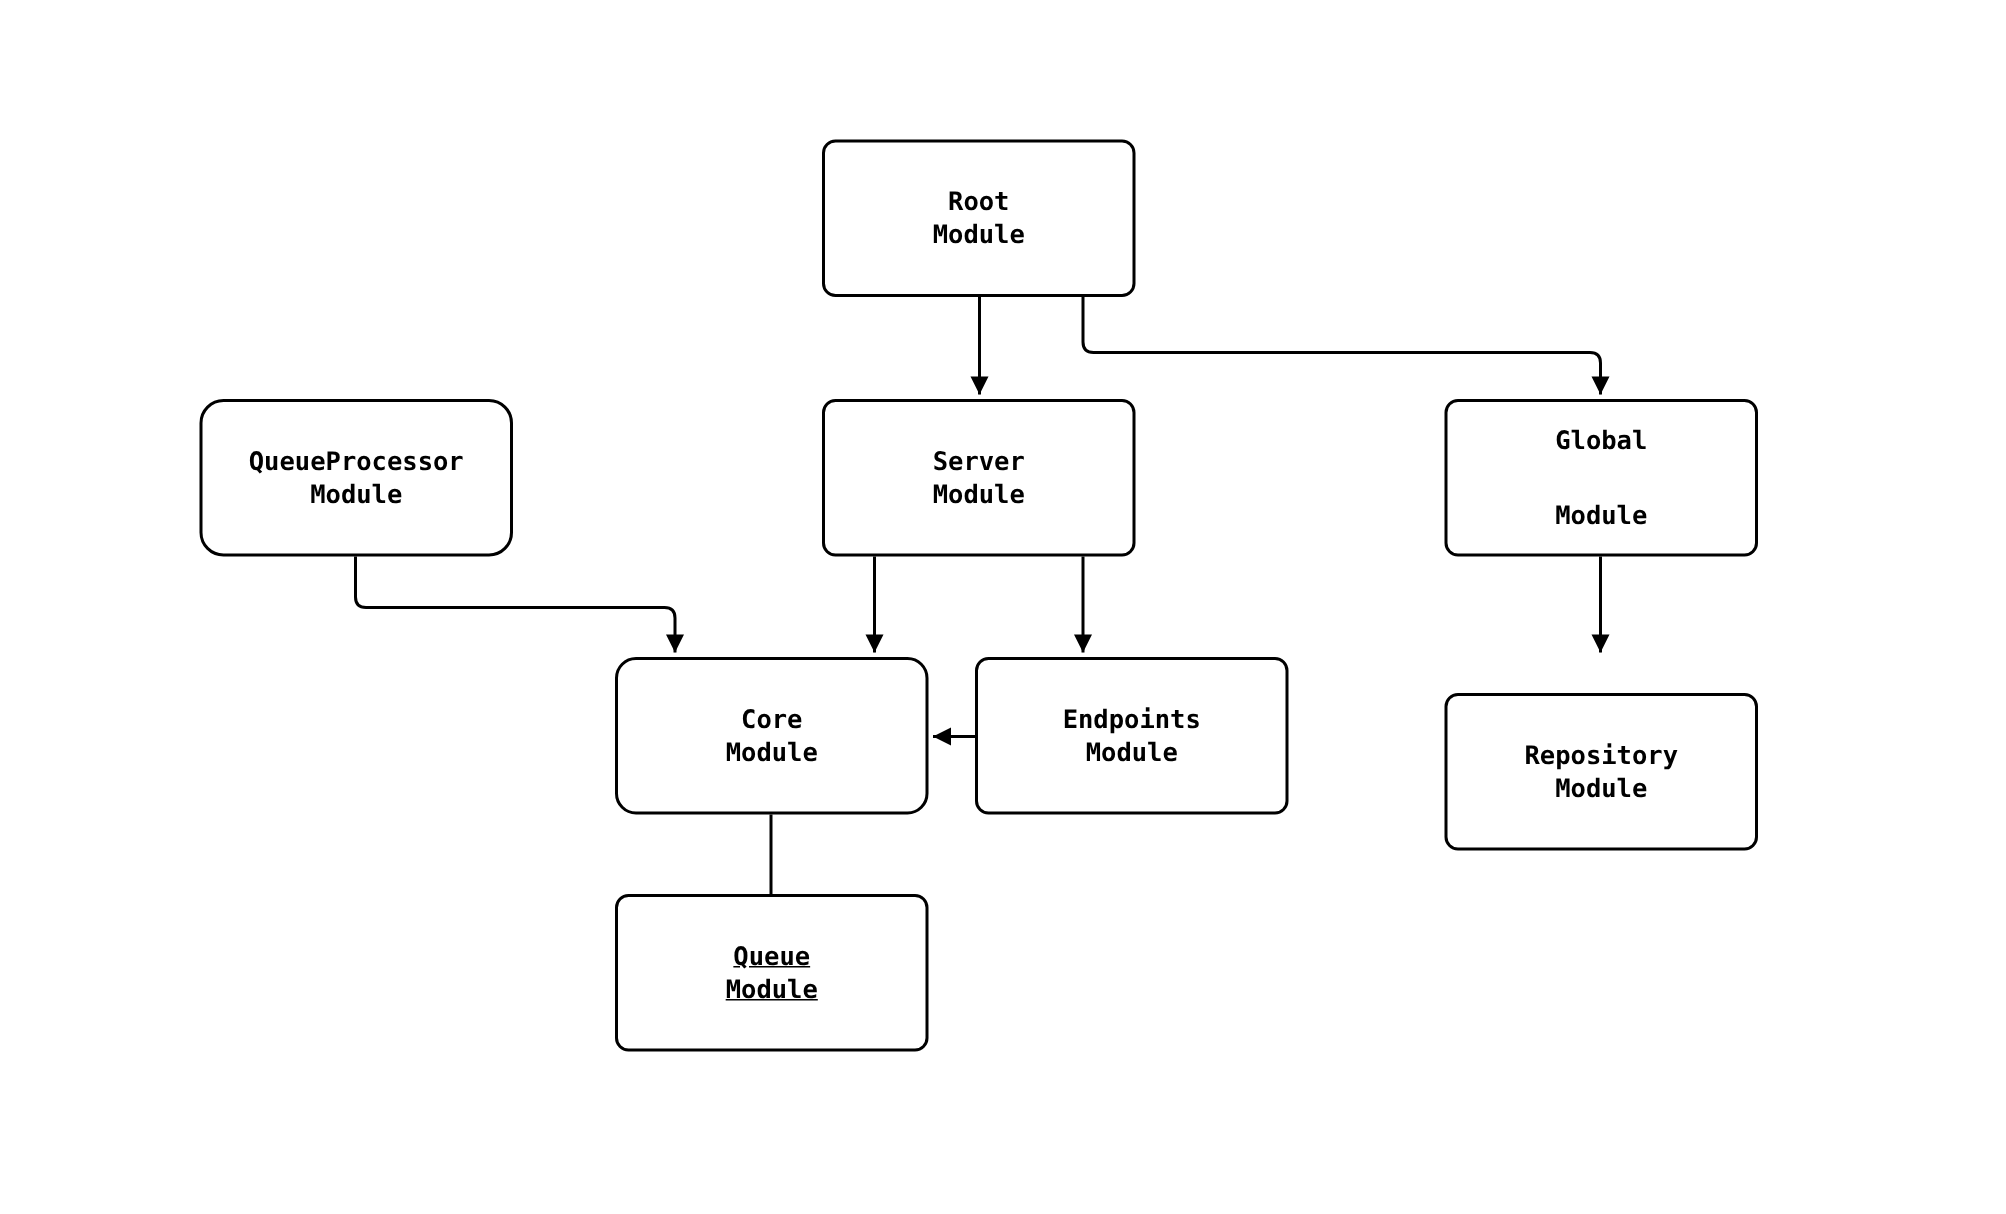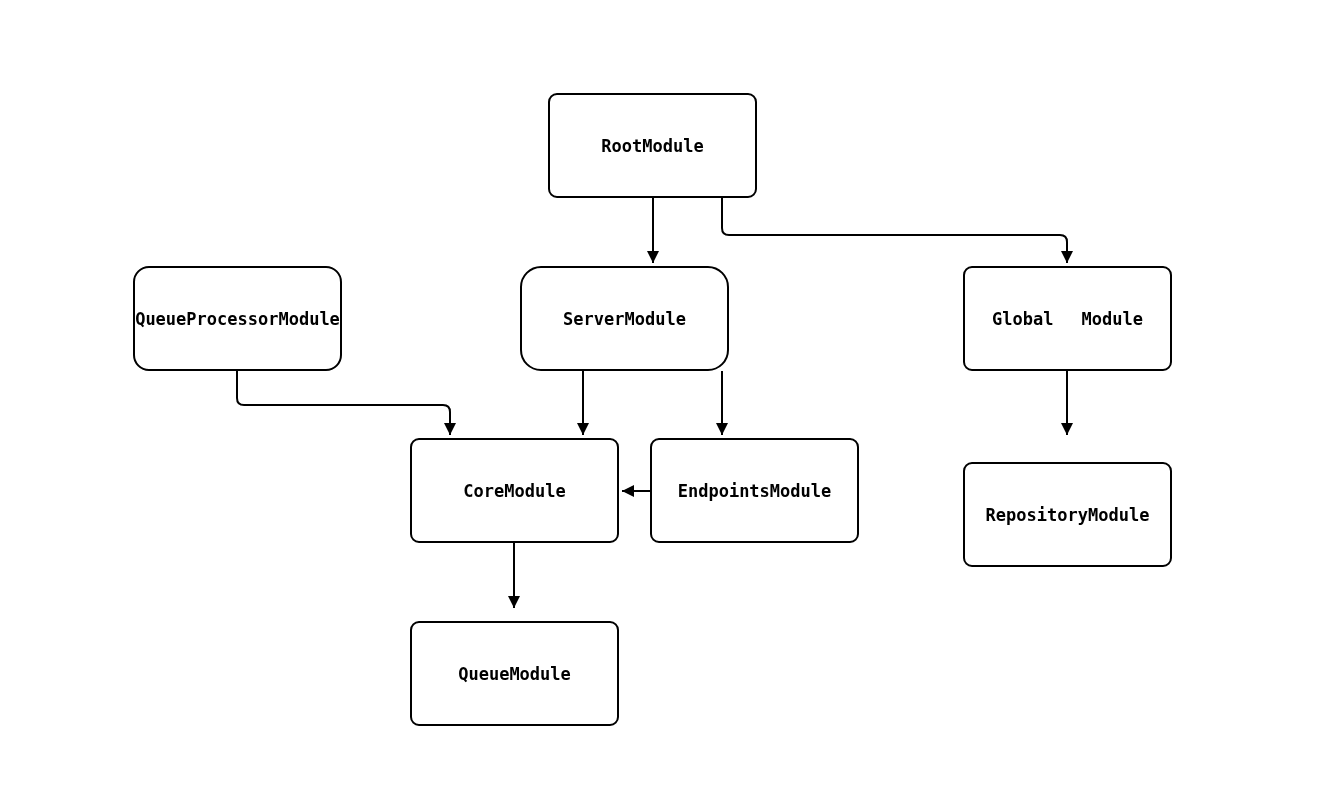--- a/index.html
+++ b/index.html
@@ -31,41 +31,41 @@
   }
   .node {
     position: absolute;
     width: 209px;
     height: 105px;
     box-sizing: border-box;
     border: 2px solid #000000;
     border-radius: 9px;
     background: #ffffff;
     display: flex;
-    flex-direction: row;
+    flex-direction: column;
     align-items: center;
     justify-content: center;
     text-align: center;
     font-weight: bold;
     font-size: 17px;
     line-height: 22px;
     color: #000000;
   }
   .node span {
     display: block;
     white-space: nowrap;
   }
   #node-root          { left: 548px; top:  93px; }
   #node-queueproc     { left: 133px; top: 266px; border-radius: 16px; }
-  #node-server        { left: 520px; top: 266px; border-radius: 21px; }
+  #node-server        { left: 548px; top: 266px; }
   #node-global        { left: 963px; top: 266px; gap: 28px; }
-  #node-core          { left: 410px; top: 438px; }
+  #node-core          { left: 410px; top: 438px; border-radius: 14px; }
   #node-endpoints     { left: 650px; top: 438px; }
   #node-repository    { left: 963px; top: 462px; }
-  #node-queue         { left: 410px; top: 621px; }
+  #node-queue         { left: 410px; top: 596px; text-decoration: underline; }
 </style>
 </head>
 <body>
 
 <div class="canvas">
 
   <svg class="edges-layer" viewBox="0 0 1337 809" xmlns="http://www.w3.org/2000/svg">
     <defs>
       <marker id="arrowhead" markerWidth="16" markerHeight="16" refX="13" refY="7" orient="auto" markerUnits="userSpaceOnUse">
         <path d="M1,1 L13,7 L1,13 Z" fill="#000000"></path>

